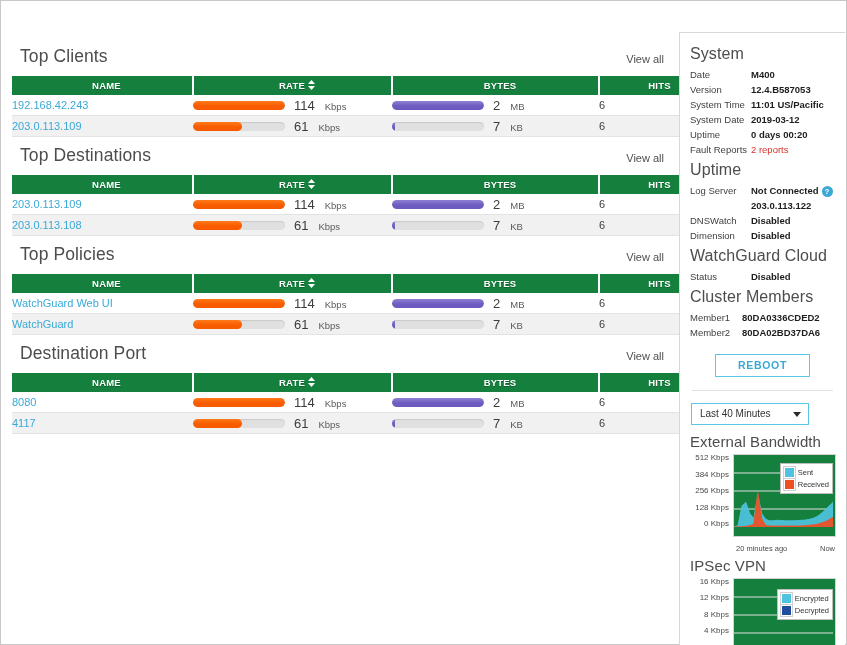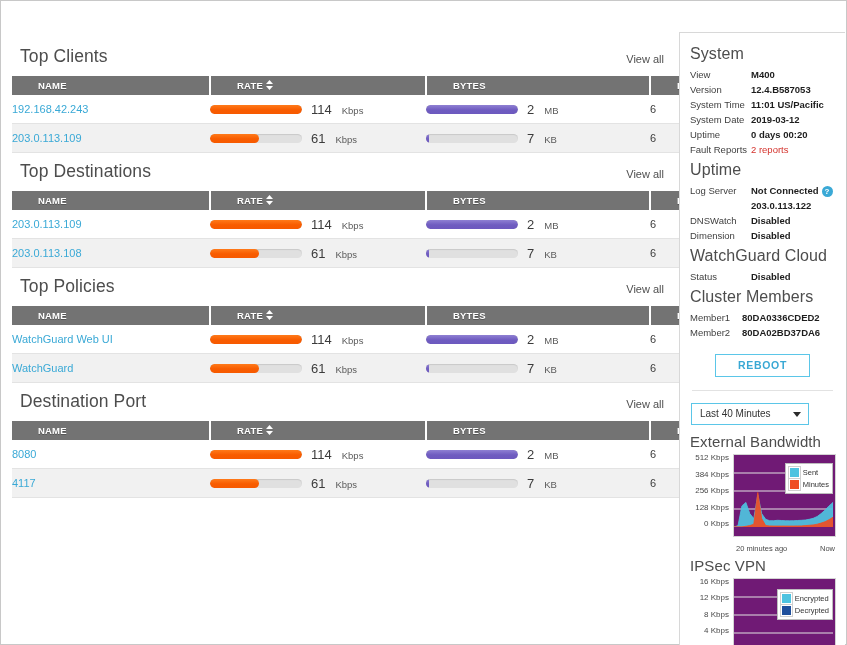--- a/index.html
+++ b/index.html
@@ -81,35 +81,35 @@
     cursor: pointer;
     text-decoration: none;
   }
 
   table.grid {
     width: 656px;
     border-collapse: collapse;
     table-layout: fixed;
   }
   table.grid th {
-    background: #737373;
+    background: #15803d;
     color: #ffffff;
     font-size: 9.5px;
     font-weight: bold;
-    text-align: left;
-    padding: 4px 0 4px 26px;
+    text-align: center;
+    padding: 4px 0 4px 9px;
     height: 11px;
     border-right: 2px solid #ffffff;
     letter-spacing: .2px;
     text-shadow: 0 1px 0 rgba(0,0,0,.25);
   }
   table.grid th:last-child { border-right: none; }
   table.grid td {
     padding: 0;
-    height: 28px;
+    height: 20px;
     vertical-align: middle;
     font-size: 11px;
     color: #3c3c3c;
   }
   tr.row-odd td { background: #ffffff; }
   tr.row-even td { background: #f1f1f1; }
   table.grid tr.datarow { border-bottom: 1px solid #e3e3e3; }
   .cell-name { padding-left: 9px; }
   .link {
     color: #3aa9d6;
@@ -272,21 +272,21 @@
   .ytick {
     font-size: 8px;
     color: #4a4a4a;
     line-height: 1;
     height: 16.5px;
   }
   .plot {
     position: relative;
     flex: 1 1 auto;
     border: 1px solid #d4d4d4;
-    background: #701a75;
+    background: #15803d;
     box-sizing: border-box;
     overflow: hidden;
   }
   .plot svg { display: block; }
   .legend-box {
     position: absolute;
     border: 1px solid #bdbdbd;
     background: #ffffff;
     padding: 2px 3px;
     box-sizing: border-box;
@@ -568,21 +568,21 @@
         </div>
       </div>
   </div>
 
   <div class="sidebar">
     <div class="sb-inner">
 
       <div class="sb-h">System</div>
       <div id="system-host">
           <div class="kv">
-            <div class="k" style="width:61px">View</div>
+            <div class="k" style="width:61px">Date</div>
             <div class="v">M400</div>
           </div>
           <div class="kv">
             <div class="k" style="width:61px">Version</div>
             <div class="v">12.4.B587053</div>
           </div>
           <div class="kv">
             <div class="k" style="width:61px">System Time</div>
             <div class="v">11:01 US/Pacific</div>
           </div>
@@ -668,21 +668,21 @@
                   <path d="M 0 72 L 0.0 72.0 L 4.0 70.6 L 7.9 50.9 L 11.9 47.4 L 15.8 58.6 L 19.8 63.6 L 23.8 39.7 L 27.7 58.6 L 31.7 64.3 L 35.6 65.7 L 39.6 65.7 L 43.6 65.3 L 47.5 65.5 L 51.5 65.7 L 55.4 65.8 L 59.4 65.7 L 63.4 65.5 L 67.3 65.3 L 71.3 65.0 L 75.2 64.3 L 79.2 63.3 L 83.2 61.5 L 87.1 58.6 L 91.1 55.1 L 95.0 50.9 L 99.0 47.4 L 99 72 Z" fill="#4ec3e0" fill-opacity="0.92" stroke="#4ec3e0" stroke-width="0.8"></path>
                   <path d="M 0 72 L 0.0 72.0 L 4.0 72.0 L 7.9 72.0 L 11.9 71.3 L 15.8 70.6 L 19.8 69.2 L 23.8 37.5 L 27.7 63.6 L 31.7 70.6 L 35.6 70.9 L 39.6 71.0 L 43.6 71.0 L 47.5 71.0 L 51.5 71.0 L 55.4 71.0 L 59.4 71.0 L 63.4 70.9 L 67.3 70.9 L 71.3 70.6 L 75.2 70.3 L 79.2 69.9 L 83.2 69.2 L 87.1 68.1 L 91.1 66.7 L 95.0 64.7 L 99.0 62.2 L 99 72 Z" fill="#ef4e23" fill-opacity="0.92" stroke="#ef4e23" stroke-width="0.8"></path>
                 </svg>
                 <div class="legend-box" style="right:2px;top:8px">
                   <div class="legend-row">
                     <span class="legend-sw" style="background:#4ec3e0"></span>
                     <span>Sent</span>
                   </div>
                   <div class="legend-row">
                     <span class="legend-sw" style="background:#ef4e23"></span>
-                    <span>Minutes</span>
+                    <span>Received</span>
                   </div>
                 </div>
               </div>
             </div>
             <div class="xaxis">
               <span>20 minutes ago</span>
               <span>Now</span>
             </div>
           </div>
           <div class="chart-block">

